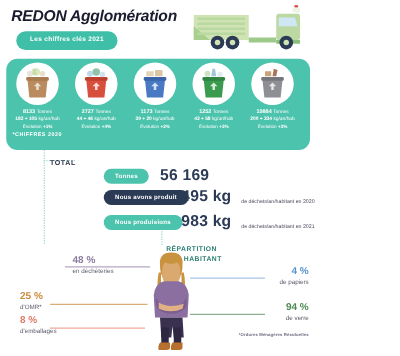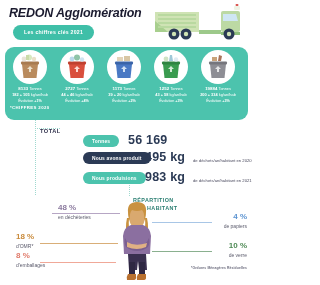--- a/index.html
+++ b/index.html
@@ -293,33 +293,33 @@
   <div class="lline" style="left:40px;top:262px;width:76px;background:#f0a898;"></div>
   <div class="lline" style="left:152px;top:222px;width:60px;background:#a8c6e6;"></div>
   <div class="lline" style="left:152px;top:251px;width:60px;background:#8ab08f;"></div>
 
   <div class="co" style="left:58px;top:203px;">
     <div class="pct" style="color:#8b7a9e;">48 %</div>
     <div class="cap">en déchèteries</div>
   </div>
 
   <div class="co" style="left:16px;top:232px;">
-    <div class="pct" style="color:#c98a3a;">18 %</div>
+    <div class="pct" style="color:#c98a3a;">25 %</div>
     <div class="cap">d'OMR*</div>
   </div>
 
   <div class="co" style="left:16px;top:251px;">
     <div class="pct" style="color:#e07a6a;">8 %</div>
     <div class="cap">d'emballages</div>
   </div>
 
   <div class="co right" style="right:6px;top:212px;">
     <div class="pct" style="color:#5b93d1;">4 %</div>
     <div class="cap">de papiers</div>
   </div>
 
   <div class="co right" style="right:6px;top:241px;">
-    <div class="pct" style="color:#4e8a55;">10 %</div>
+    <div class="pct" style="color:#4e8a55;">94 %</div>
     <div class="cap">de verre</div>
   </div>
 
   <div class="foot">*Ordures Ménagères Résiduelles</div>
 </div>
 
 </body></html>

